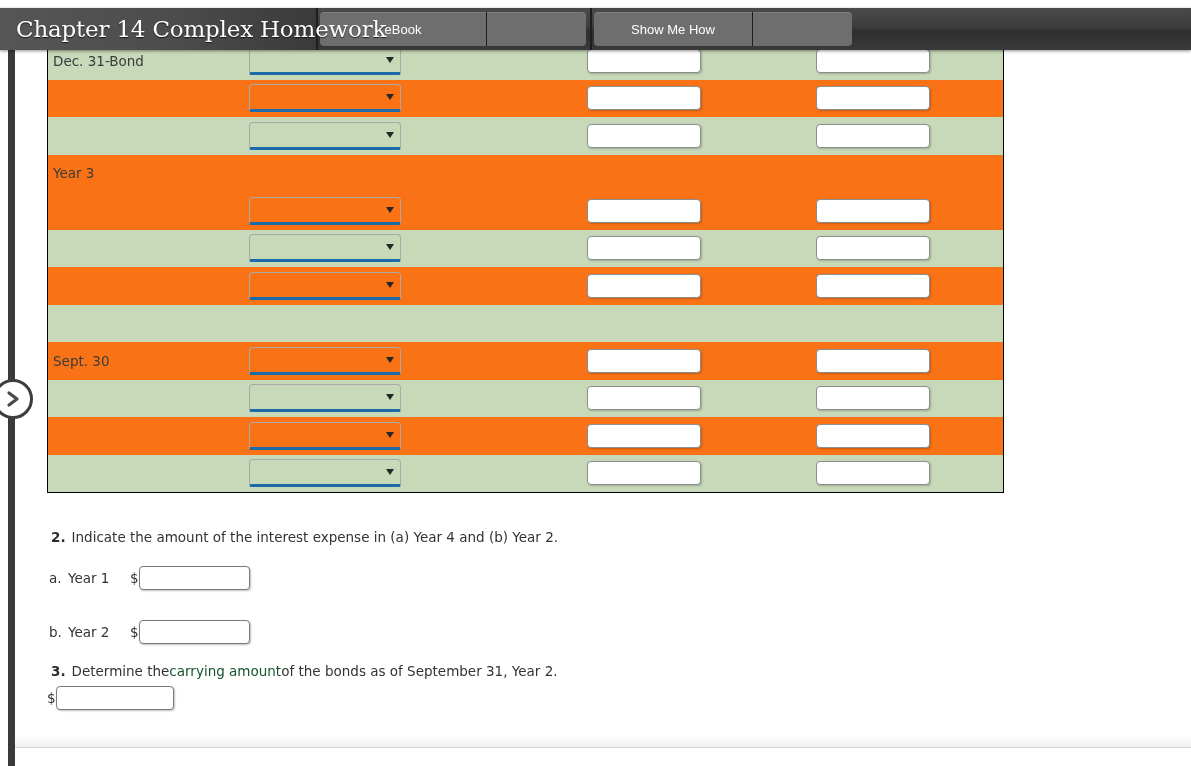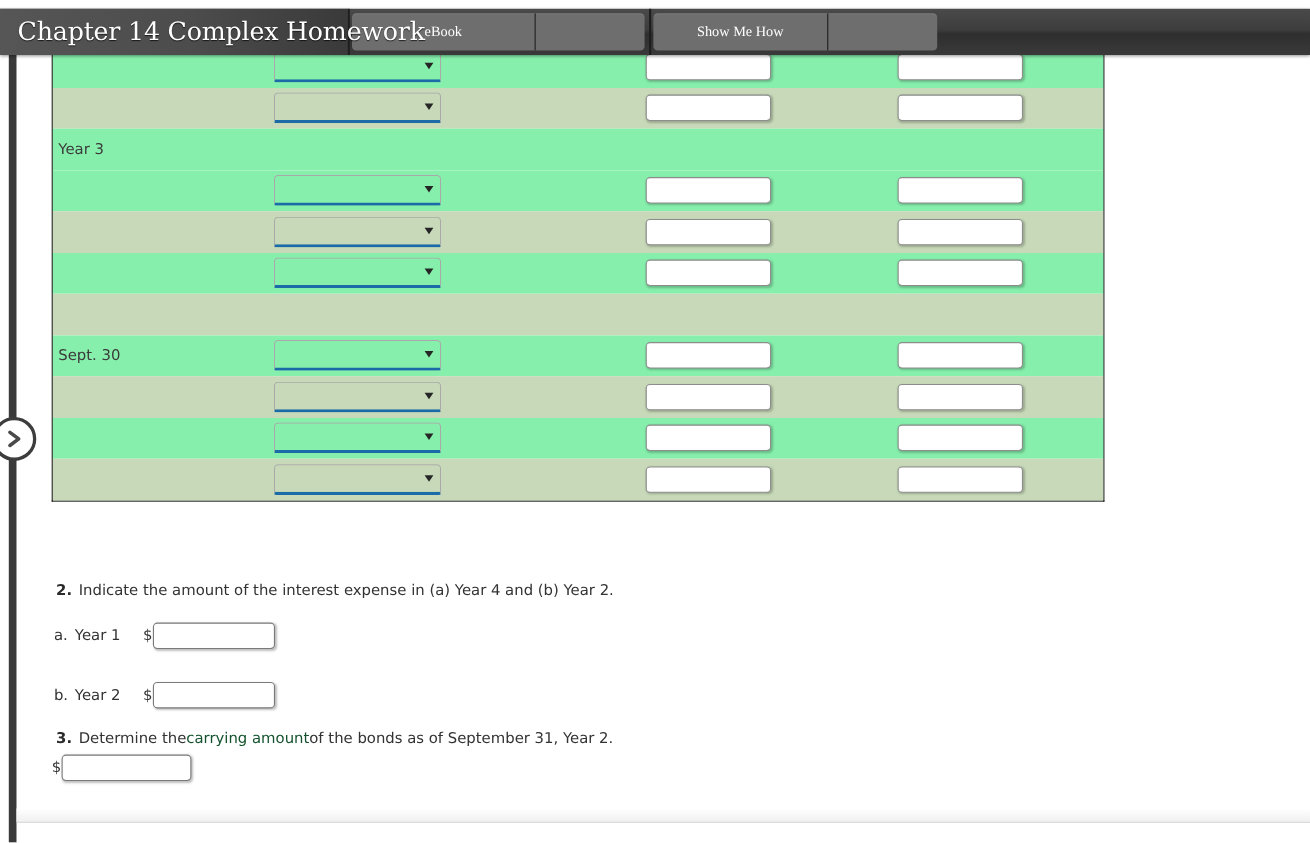--- a/index.html
+++ b/index.html
@@ -88,21 +88,21 @@
     background: #6e6e6e;
     border-radius: 4px;
     overflow: hidden;
     margin-left: 2px;
     box-shadow: inset 0 1px 0 rgba(255,255,255,0.12);
   }
   .btn-main {
     display: flex; align-items: center; justify-content: center;
     color: #ffffff;
     font-size: 13px;
-    font-family: Liberation Serif, serif;
+    font-family: Liberation Sans, sans-serif;
     padding: 0 10px;
     cursor: pointer;
     white-space: nowrap;
   }
   .btn-split {
     width: 1px; background: #1f1f1f; align-self: stretch;
   }
   .btn-extra {
     width: 99px; cursor: pointer;
   }
@@ -120,21 +120,21 @@
     border-right: 1px solid #000;
     border-bottom: 1px solid #000;
     z-index: 2;
   }
   .jrow {
     display: flex; align-items: center;
     height: 37.5px;
     position: relative;
   }
   .jrow.dark  { background: #c7d9b8; }
-  .jrow.light { background: #86efac; }
+  .jrow.light { background: #f97316; }
 
   .cell-date {
     width: 200px;
     padding-left: 5px;
     font-size: 13.5px;
     color: #3b3b3b;
     white-space: nowrap;
   }
   .cell-desc {
     width: 297px;
@@ -226,20 +226,34 @@
 <body>
 
 <div id="root">
 
   <div class="page-frame"></div>
   <div class="left-rail"></div>
   <div class="bottom-shade"></div>
   <div class="bottom-divider"></div>
 
   <div class="jtable" id="jtable">
+      <div class="jrow dark">
+        <div class="cell-date">Dec. 31-Bond</div>
+        <div class="cell-desc">
+          <div class="ddl">
+            <span class="caret"></span>
+          </div>
+        </div>
+        <div class="cell-num">
+          <input type="text" class="tinput" style="">
+        </div>
+        <div class="cell-num">
+          <input type="text" class="tinput" style="">
+        </div>
+      </div>
       <div class="jrow light">
         <div class="cell-date"></div>
         <div class="cell-desc">
           <div class="ddl">
             <span class="caret"></span>
           </div>
         </div>
         <div class="cell-num">
           <input type="text" class="tinput" style="">
         </div>

